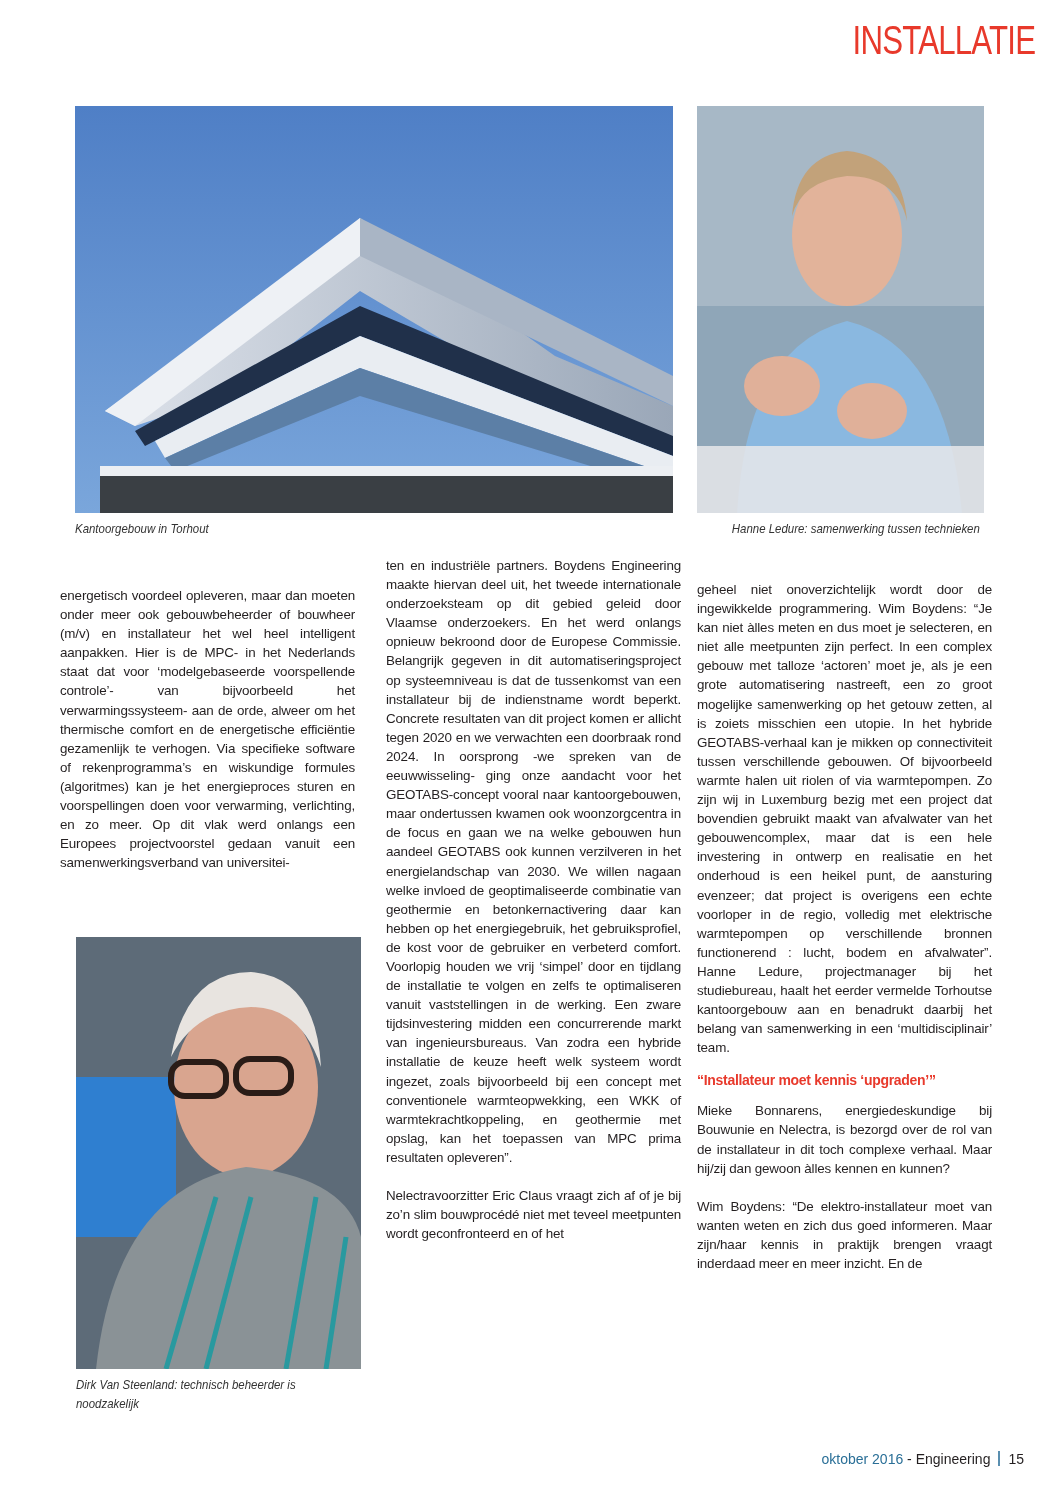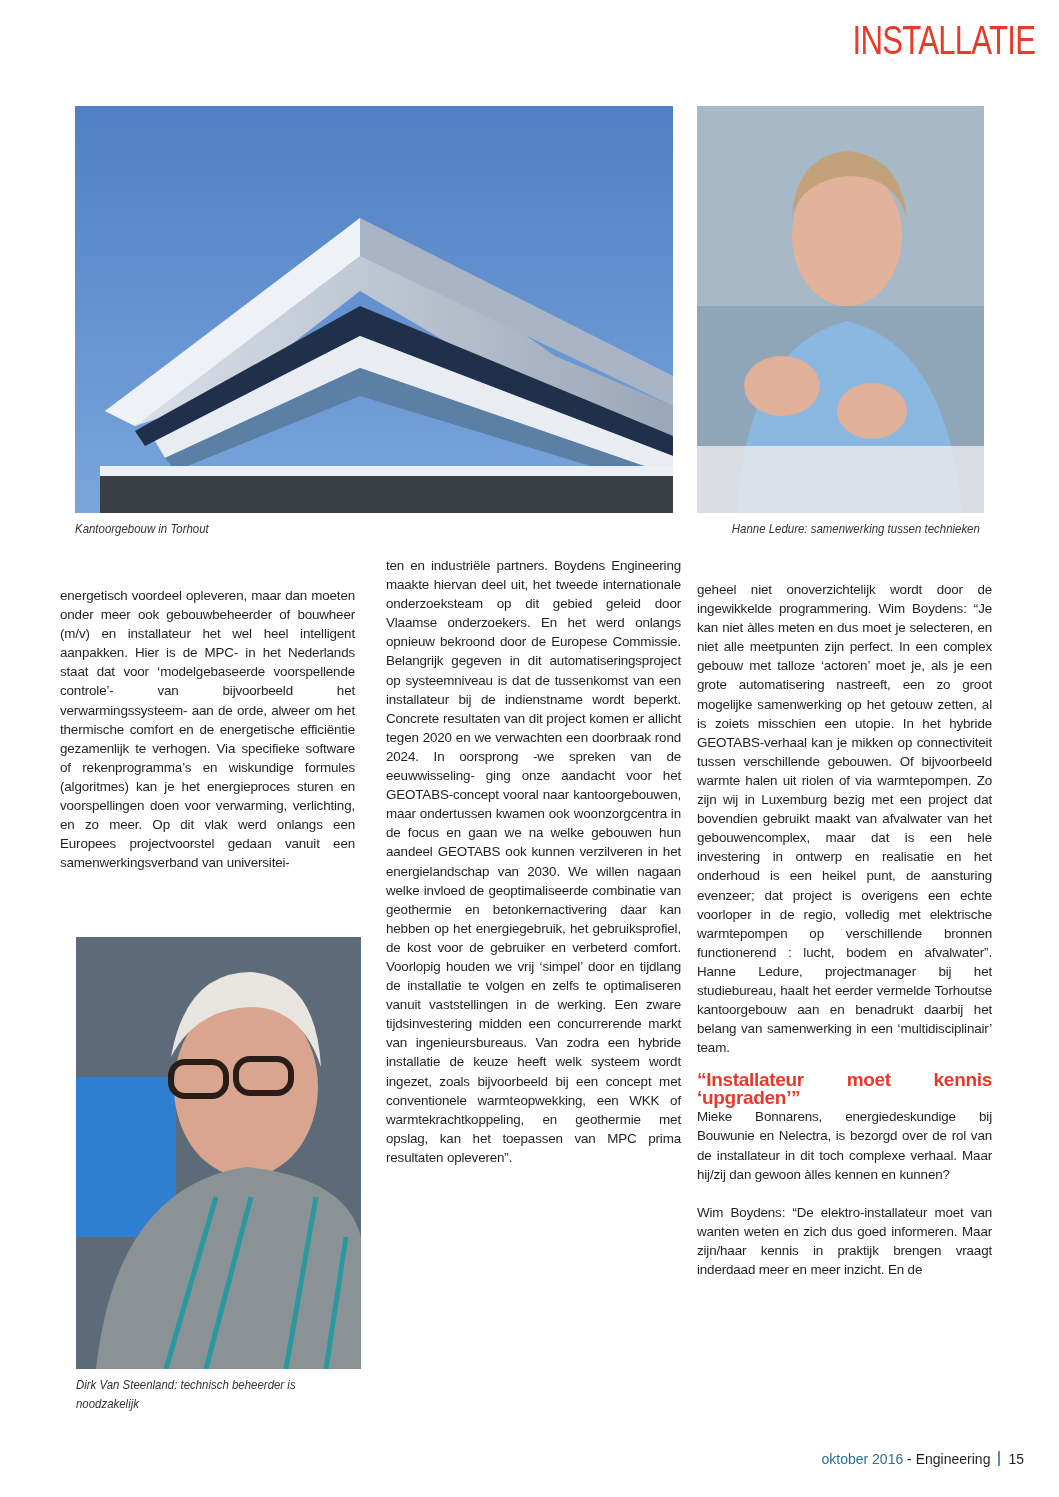--- a/index.html
+++ b/index.html
@@ -8,21 +8,21 @@
   .section-title { position:absolute; right:24px; top:18px; font-size:40px; letter-spacing:-1px;
          color:#e8392b; font-family:"Liberation Sans", sans-serif; transform:scaleX(0.78); transform-origin:right top; }
   .photo { position:absolute; overflow:hidden; }
   .caption { position:absolute; font-size:13px; font-style:italic; color:#333; line-height:19px;
          transform:scaleX(0.88); transform-origin:left top; white-space:nowrap; }
   .caption.right { transform-origin:right top; text-align:right; }
   .col { position:absolute; width:295px; font-size:13.4px; line-height:19.1px; text-align:justify;
          color:#231f20; letter-spacing:-0.15px; }
   .col p { margin:0; }
   .col b { font-weight:normal; }
-  .subhead { color:#e8392b; font-weight:bold; font-size:19px; line-height:18px; margin:14px 0 0 0; letter-spacing:-0.3px; }
+  .subhead { color:#e8392b; font-weight:bold; font-size:14px; line-height:18px; margin:14px 0 12px 0; letter-spacing:-0.3px; }
   .gap { height:19px; }
   .footer { position:absolute; right:35px; top:1451px; font-size:14px; white-space:nowrap; }
   .footer .date { color:#2a6f97; }
   .footer .sep { display:inline-block; width:2px; height:15px; background:#5a8fb0; vertical-align:-2px; margin:0 8px; }
   .footer .num { font-weight:normal; }
 </style>
 </head>
 <body>
 
 <div class="section-title">INSTALLATIE</div>
@@ -88,20 +88,21 @@
   <div>noodzakelijk</div>
 </div>
 
 <div class="col" style="left:60px;top:580px;margin-top:6px;">
   <p>energetisch voordeel opleveren, maar dan moeten onder meer ook gebouwbeheerder of bouwheer (m/v) en installateur het wel heel intelligent aanpakken. Hier is de MPC- in het Nederlands staat dat voor ‘modelgebaseerde voorspellende controle’- van bijvoorbeeld het verwarmingssysteem- aan de orde, alweer om het thermische comfort en de energetische efficiëntie gezamenlijk te verhogen. Via specifieke software of rekenprogramma’s en wiskundige formules (algoritmes) kan je het energieproces sturen en voorspellingen doen voor verwarming, verlichting, en zo meer. Op dit vlak werd onlangs een Europees projectvoorstel gedaan vanuit een samenwerkingsverband van universitei-</p>
 </div>
 
 <div class="col" style="left:386px;top:556px;">
   <p>ten en industriële partners. Boydens Engineering maakte hiervan deel uit, het tweede internationale onderzoeksteam op dit gebied geleid door Vlaamse onderzoekers. En het werd onlangs opnieuw bekroond door de Europese Commissie. Belangrijk gegeven in dit automatiseringsproject op systeemniveau is dat de tussenkomst van een installateur bij de indienstname wordt beperkt. Concrete resultaten van dit project komen er allicht tegen 2020 en we verwachten een doorbraak rond 2024. In oorsprong -we spreken van de eeuwwisseling- ging onze aandacht voor het GEOTABS-concept vooral naar kantoorgebouwen, maar ondertussen kwamen ook woonzorgcentra in de focus en gaan we na welke gebouwen hun aandeel GEOTABS ook kunnen verzilveren in het energielandschap van 2030. We willen nagaan welke invloed de geoptimaliseerde combinatie van geothermie en betonkernactivering daar kan hebben op het energiegebruik, het gebruiksprofiel, de kost voor de gebruiker en verbeterd comfort. Voorlopig houden we vrij ‘simpel’ door en tijdlang de installatie te volgen en zelfs te optimaliseren vanuit vaststellingen in de werking. Een zware tijdsinvestering midden een concurrerende markt van ingenieursbureaus. Van zodra een hybride installatie de keuze heeft welk systeem wordt ingezet, zoals bijvoorbeeld bij een concept met conventionele warmteopwekking, een WKK of warmtekrachtkoppeling, en geothermie met opslag, kan het toepassen van MPC prima resultaten opleveren”.</p>
   <div class="gap"></div>
+  <p><span>Nelectravoorzitter </span><b>Eric Claus</b><span> vraagt zich af of je bij zo’n slim bouwprocédé niet met teveel meetpunten wordt geconfronteerd en of het</span></p>
 </div>
 
 <div class="col" style="left:697px;top:580px;">
   <p><span>geheel niet onoverzichtelijk wordt door de ingewikkelde programmering. </span><b>Wim Boydens</b><span>: “Je kan niet àlles meten en dus moet je selecteren, en niet alle meetpunten zijn perfect. In een complex gebouw met talloze ‘actoren’ moet je, als je een grote automatisering nastreeft, een zo groot mogelijke samenwerking op het getouw zetten, al is zoiets misschien een utopie. In het hybride GEOTABS-verhaal kan je mikken op connectiviteit tussen verschillende gebouwen. Of bijvoorbeeld warmte halen uit riolen of via warmtepompen. Zo zijn wij in Luxemburg bezig met een project dat bovendien gebruikt maakt van afvalwater van het gebouwencomplex, maar dat is een hele investering in ontwerp en realisatie en het onderhoud is een heikel punt, de aansturing evenzeer; dat project is overigens een echte voorloper in de regio, volledig met elektrische warmtepompen op verschillende bronnen functionerend : lucht, bodem en afvalwater”. </span><b>Hanne Ledure</b><span>, projectmanager bij het studiebureau, haalt het eerder vermelde Torhoutse kantoorgebouw aan en benadrukt daarbij het belang van samenwerking in een ‘multidisciplinair’ team.</span></p>
   <div class="subhead">“Installateur moet kennis ‘upgraden’”</div>
   <p><b>Mieke Bonnarens</b><span>, energiedeskundige bij Bouwunie en Nelectra, is bezorgd over de rol van de installateur in dit toch complexe verhaal. Maar hij/zij dan gewoon àlles kennen en kunnen?</span></p>
   <div class="gap"></div>
   <p><b>Wim Boydens</b><span>: “De elektro-installateur moet van wanten weten en zich dus goed informeren. Maar zijn/haar kennis in praktijk brengen vraagt inderdaad meer en meer inzicht. En de</span></p>
 </div>
 

